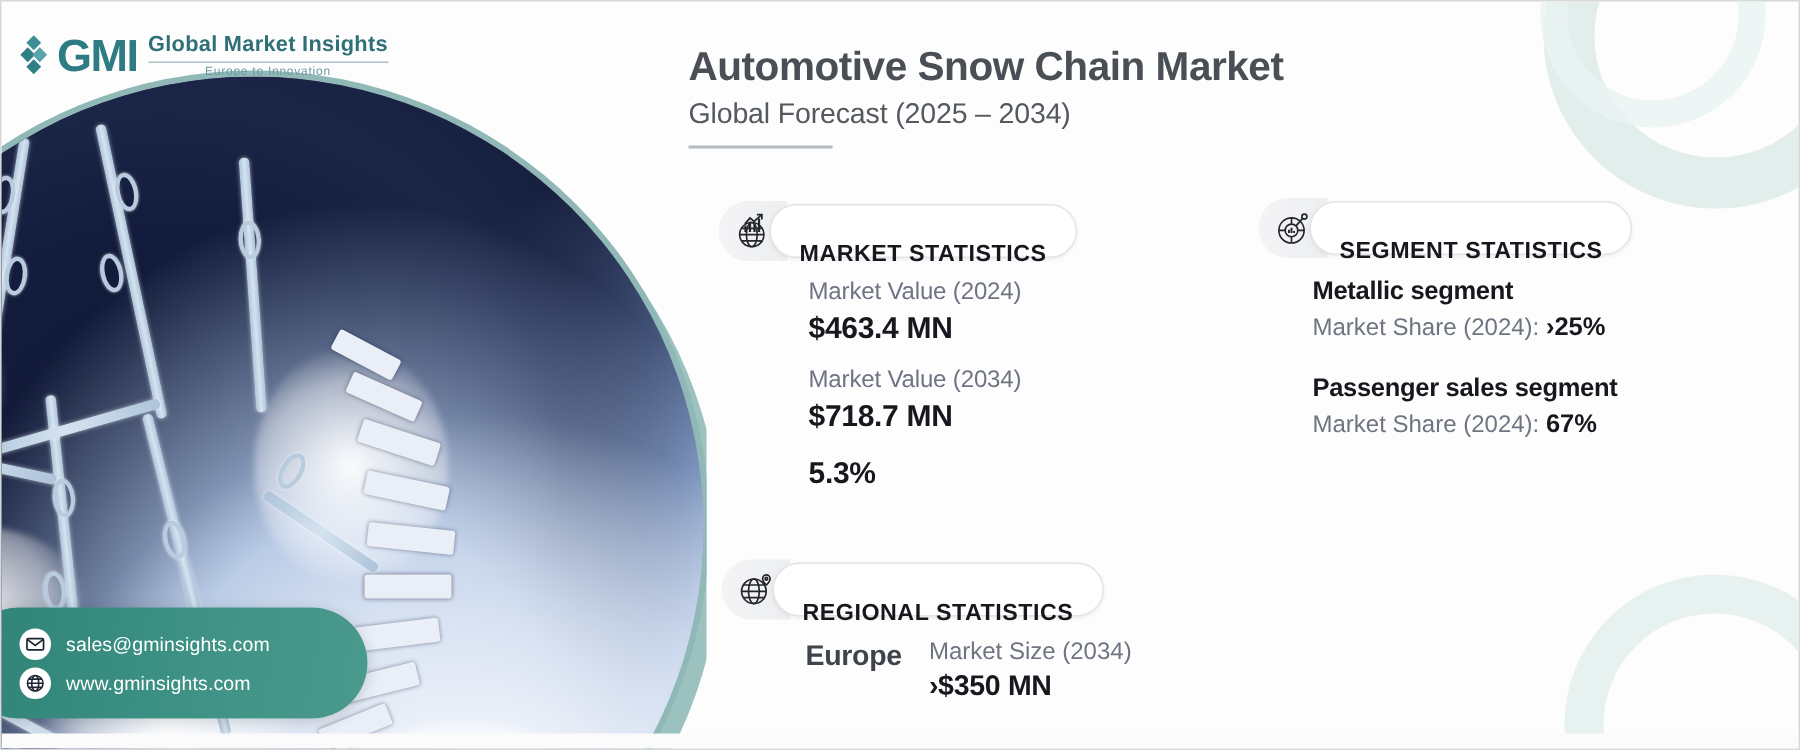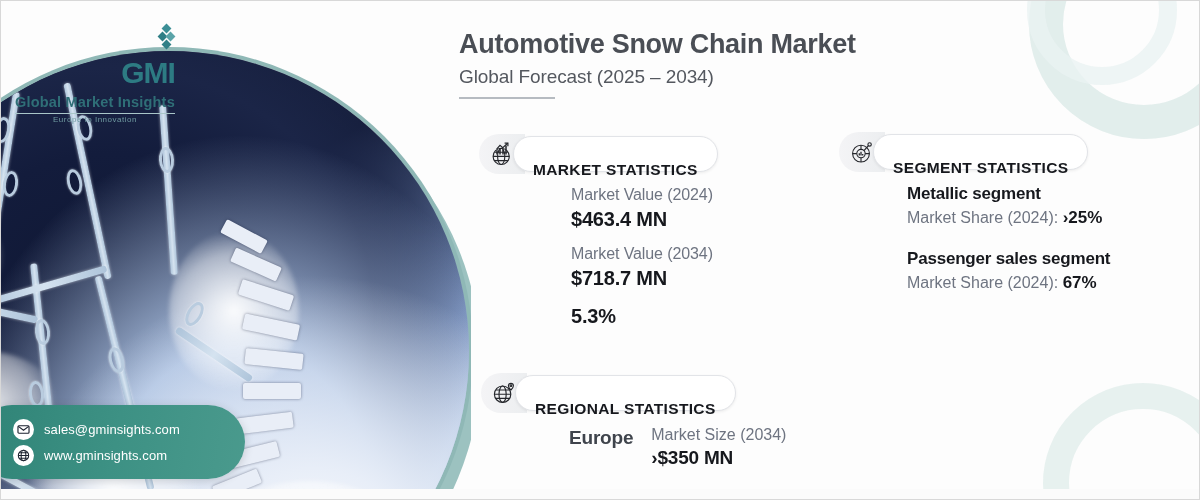--- a/index.html
+++ b/index.html
@@ -118,21 +118,21 @@
   }
   .contact-ico svg { display: block; }
   .contact-text {
     color: #ffffff; font-size: 13px; letter-spacing: .1px;
     white-space: nowrap;
   }
 
   
   #gmi-logo {
     position: absolute; left: 14px; top: 22px;
-    display: flex; align-items: flex-end; gap: 7px; z-index: 6; flex-direction: column;
+    display: flex; align-items: flex-start; gap: 7px; z-index: 6;
   }
   #gmi-diamonds { position: relative; width: 16px; height: 28px; }
   #gmi-diamonds i {
     position: absolute; width: 7px; height: 7px;
     background: #2f7f86; transform: rotate(45deg);
   }
   #gmi-diamonds i:nth-child(1) { left: 4px;  top: 2px;  background:#3c8f96; }
   #gmi-diamonds i:nth-child(2) { left: 0px;  top: 10px; background:#2f7f86; }
   #gmi-diamonds i:nth-child(3) { left: 8px;  top: 10px; background:#5aa3a8; }
   #gmi-diamonds i:nth-child(4) { left: 4px;  top: 18px; background:#2f7f86; }
@@ -182,21 +182,21 @@
   .badge-label {
     font-size: 15.5px; font-weight: 700; color: #16181d;
     letter-spacing: .35px; white-space: nowrap; margin-top: 32px;
   }
 
   #badge-market   { left: 478px; top: 133px; }
   #badge-segment  { left: 838px; top: 131px; }
   #badge-regional { left: 480px; top: 372px; }
 
   
-  .stat-group { position: absolute; z-index: 5; margin-left: 32px; }
+  .stat-group { position: absolute; z-index: 5; }
   #market-stats { left: 538px; top: 184px; }
   .stat-item { margin-bottom: 12px; }
   .stat-label {
     font-size: 16px; color: #6e7481; letter-spacing: -.1px; line-height: 1.25;
   }
   .stat-value {
     font-size: 20px; font-weight: 700; color: #16181d;
     letter-spacing: -.2px; line-height: 1.3; margin-top: 1px;
   }
 

